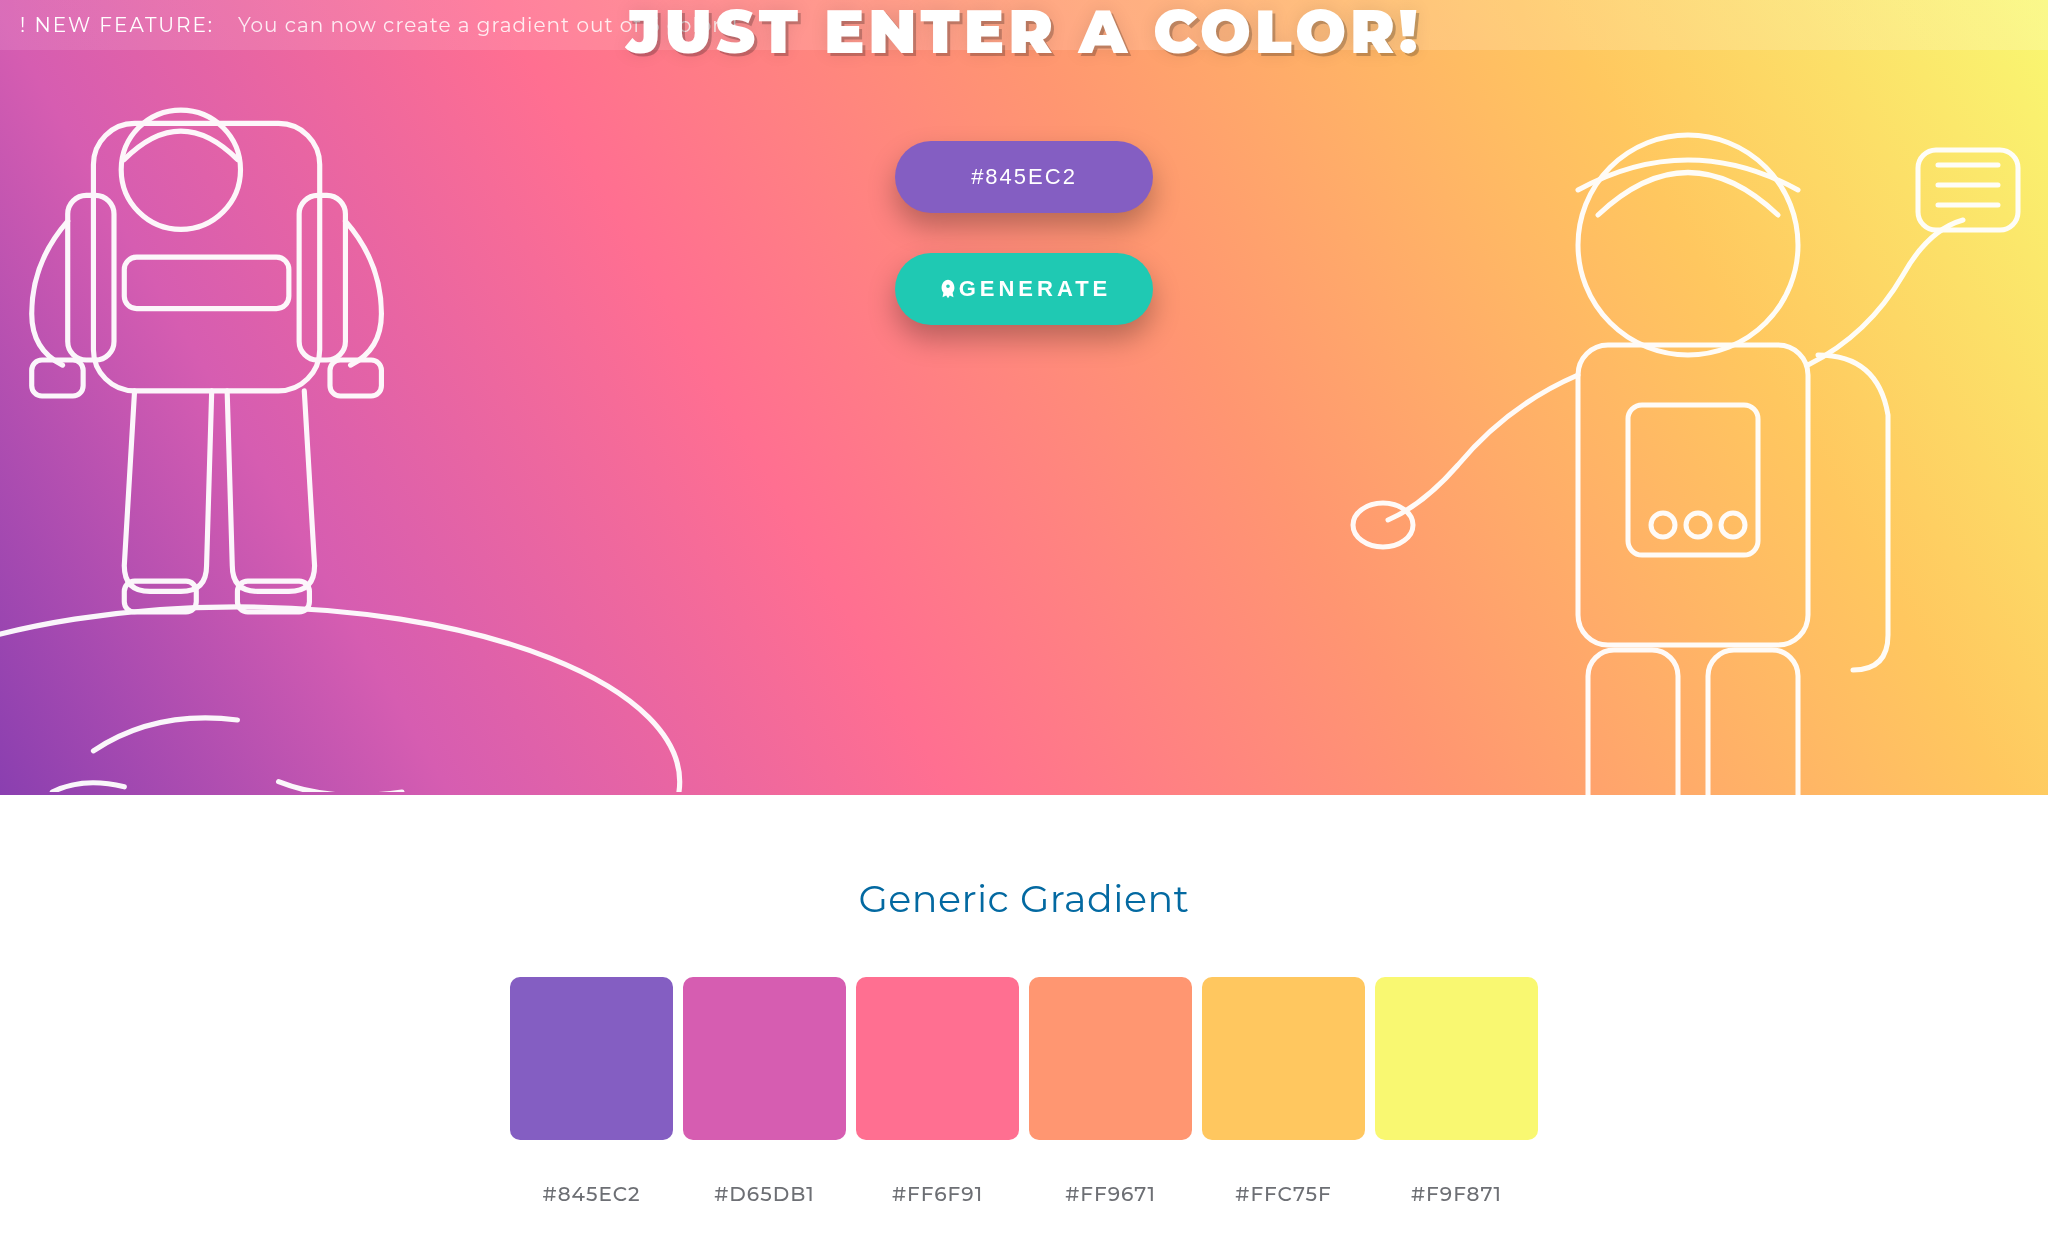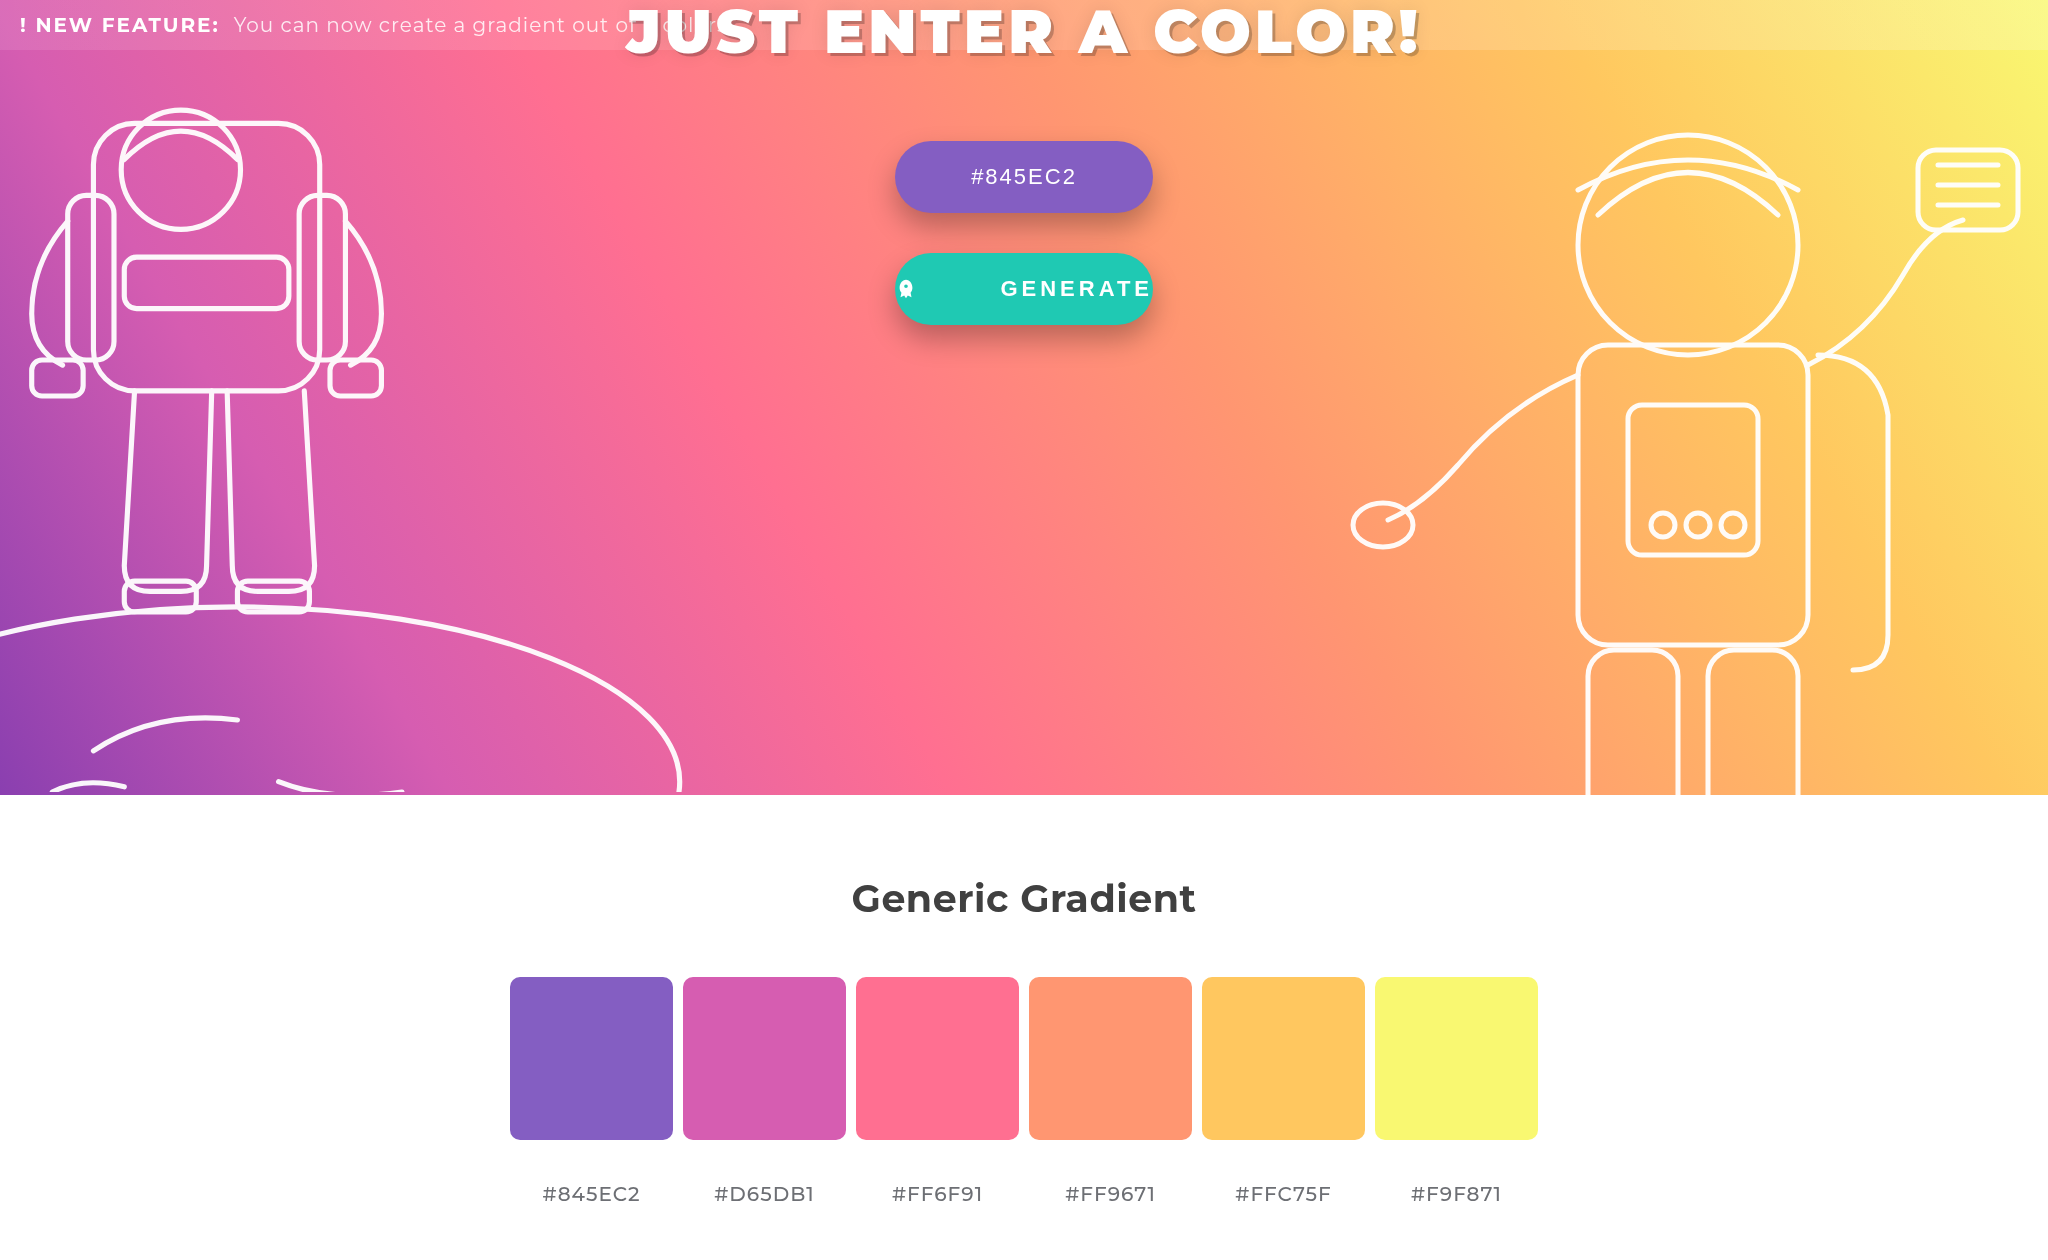--- a/index.html
+++ b/index.html
@@ -23,23 +23,23 @@
     padding: 0 20px;
     display: flex;
     align-items: center;
     font-size: 20px;
     letter-spacing: 1px;
     color: rgba(255,255,255,0.85);
     background: linear-gradient(90deg, rgba(255,255,255,0.10), rgba(255,255,255,0.18));
     z-index: 3;
   }
   .feature-strip .strong {
-    font-weight: 700;
-    color: #fff;
-    margin-right: 14px;
+    font-weight: 400;
+    color: #fff;
+    margin-right: 24px;
     letter-spacing: 2px;
   }
   .hero-content {
     position: relative;
     z-index: 3;
     text-align: center;
     padding-top: 0px;
   }
   .hero-title {
     font-size: 60px;
@@ -71,21 +71,21 @@
     letter-spacing: 2px;
     font-weight: 500;
     box-shadow: 0 14px 28px rgba(0,0,0,0.28);
     outline: none;
     text-align: center;
   }
   .input-pill::placeholder { color: #fff; opacity: 0.85; }
   .gen-btn {
     display: inline-flex;
     align-items: center;
-    justify-content: space-between;
+    justify-content: center;
     gap: 0;
     width: 258px;
     height: 72px;
     margin-top: 40px;
     border-radius: 36px;
     background: #1fc9b3;
     color: #fff;
     border: none;
     font-size: 22px;
     letter-spacing: 4px;
@@ -111,23 +111,23 @@
     z-index: 2;
     opacity: 0.95;
   }
 
   .section {
     padding-top: 80px;
     text-align: center;
   }
   .section-title {
     font-size: 38px;
-    font-weight: 700;
+    font-weight: 400;
     letter-spacing: 0.5px;
-    color: #404040;
+    color: #0369a1;
   }
   .swatches {
     margin-top: 55px;
     display: flex;
     justify-content: center;
     gap: 10px;
   }
   .swatch {
     width: 163px;
     border-radius: 10px;

